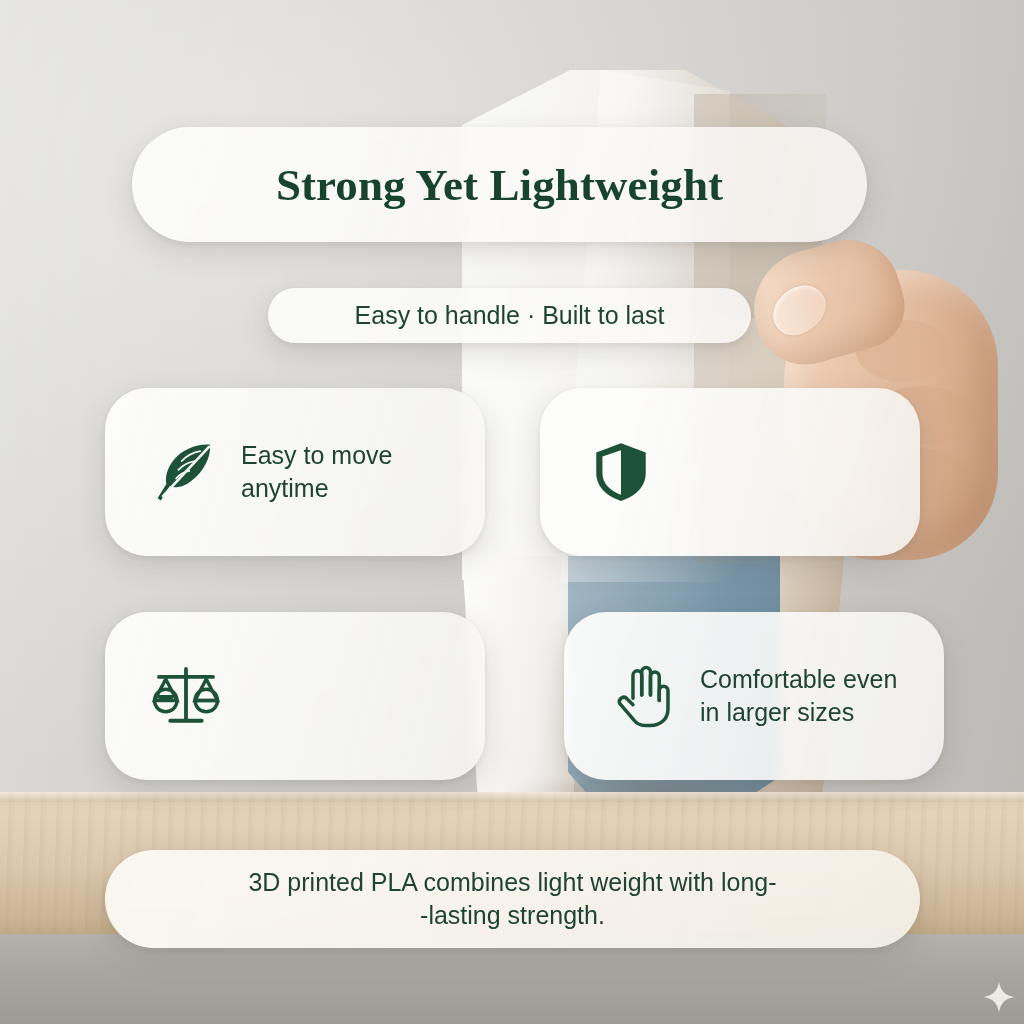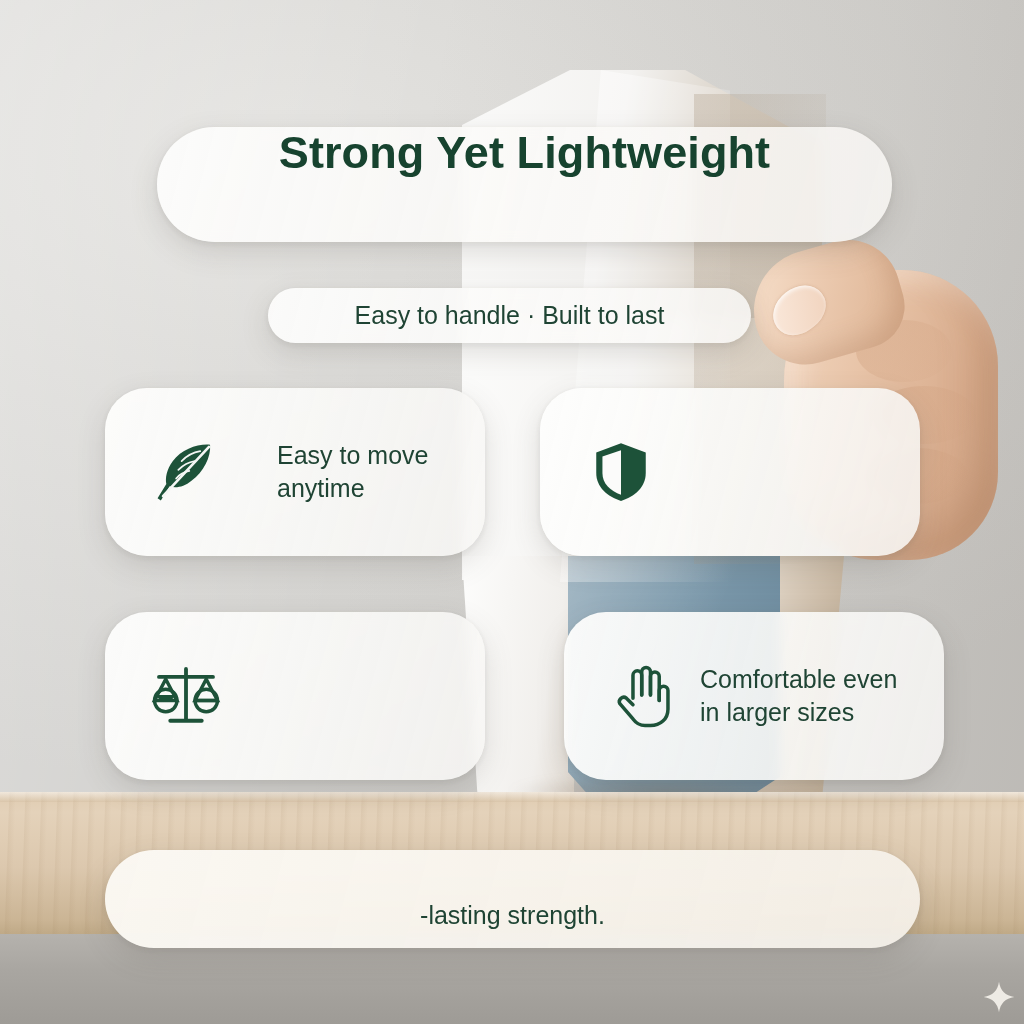--- a/index.html
+++ b/index.html
@@ -127,45 +127,46 @@
 
   
   .pill, .card, .banner {
     position:absolute;
     background:rgba(250,250,249,.90);
     backdrop-filter: blur(6px);
     box-shadow: 0 10px 28px rgba(90,85,78,.17), 0 2px 6px rgba(90,85,78,.10);
   }
 
   #title-pill {
-    left:157px; top:127px; width:735px; height:115px;
+    left:132px; top:127px; width:735px; height:115px;
     border-radius:58px;
-    display:flex; align-items:flex-start; justify-content:center;
+    display:flex; align-items:center; justify-content:center;
     background:linear-gradient(105deg, rgba(252,252,251,.95) 0%, rgba(250,249,247,.88) 55%, rgba(248,246,243,.86) 100%);
+    font-family:Liberation Serif, serif;
   }
   #title-text {
     font-size:45px; font-weight:bold; color:#17432f;
     letter-spacing:.1px; white-space:nowrap;
   }
 
   #subtitle-pill {
     left:268px; top:288px; width:483px; height:55px;
     border-radius:28px;
     display:flex; align-items:center; justify-content:center;
     background:linear-gradient(105deg, rgba(252,252,251,.94) 0%, rgba(249,248,246,.86) 100%);
   }
   #subtitle-text { font-size:25px; color:#1f4434; white-space:nowrap; }
 
   .card {
     width:380px; height:168px; border-radius:42px;
     display:flex; align-items:center;
     padding-left:44px;
     background:linear-gradient(105deg, rgba(253,253,252,.95) 0%, rgba(250,250,248,.90) 52%, rgba(247,246,244,.86) 100%);
   }
-  #card-0 { left:105px; top:388px;gap:36px; }
+  #card-0 { left:105px; top:388px; }
   #card-1 { left:540px; top:388px; }
   #card-2 { left:105px; top:612px; }
   #card-3 { left:564px; top:612px; }
 
   .card-icon { width:74px; height:74px; flex:0 0 74px; display:flex; align-items:center; justify-content:center; }
   .card-label {
     margin-left:18px; font-size:25px; line-height:1.34; color:#1f4434;
     white-space:nowrap;
   }
 
@@ -279,21 +280,21 @@
     </svg>
   </span>
   <span class="card-label">
     <span>Comfortable even</span><br>
     <span>in larger sizes</span>
   </span>
 </div>
 
 <div class="banner" id="banner">
   <span id="banner-text">
-    <br>
+    <span>3D printed PLA combines light weight with long-</span><br>
     <span>-lasting strength.</span>
   </span>
 </div>
 
 <div id="sparkle">
   <svg viewBox="0 0 40 40" width="34" height="34" aria-hidden="true">
     <path d="M20 2c1.6 10.5 7.5 16.4 18 18-10.5 1.6-16.4 7.5-18 18-1.6-10.5-7.5-16.4-18-18 10.5-1.6 16.4-7.5 18-18z" fill="#f2efe9" opacity=".95"></path>
   </svg>
 </div>
 

